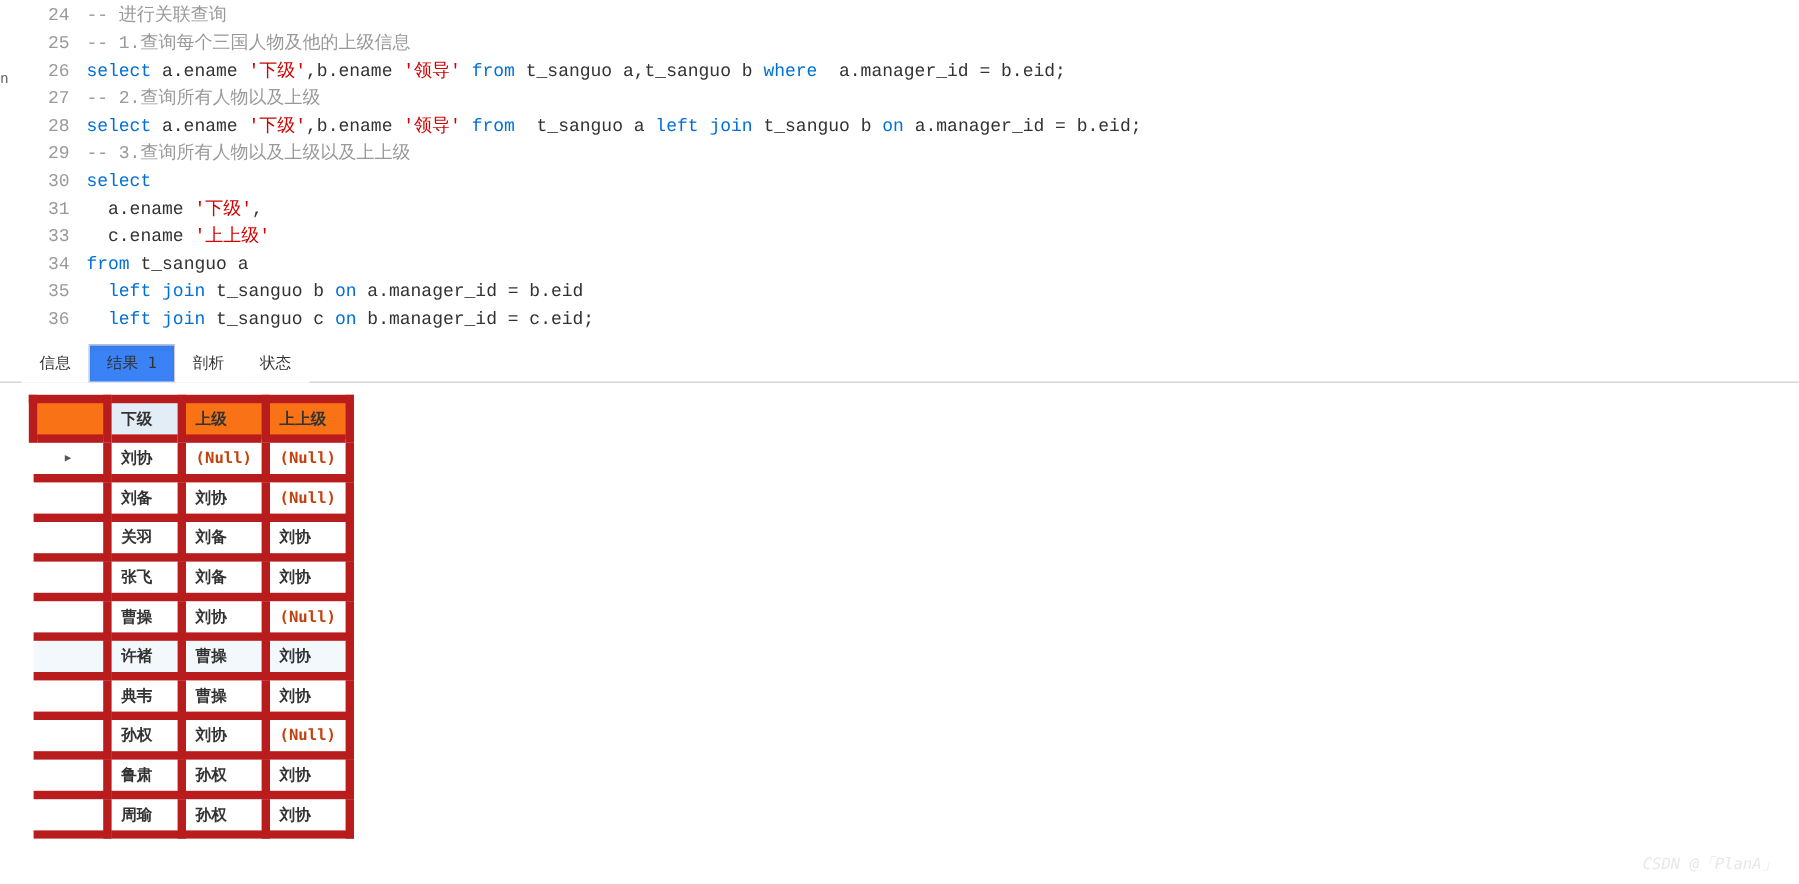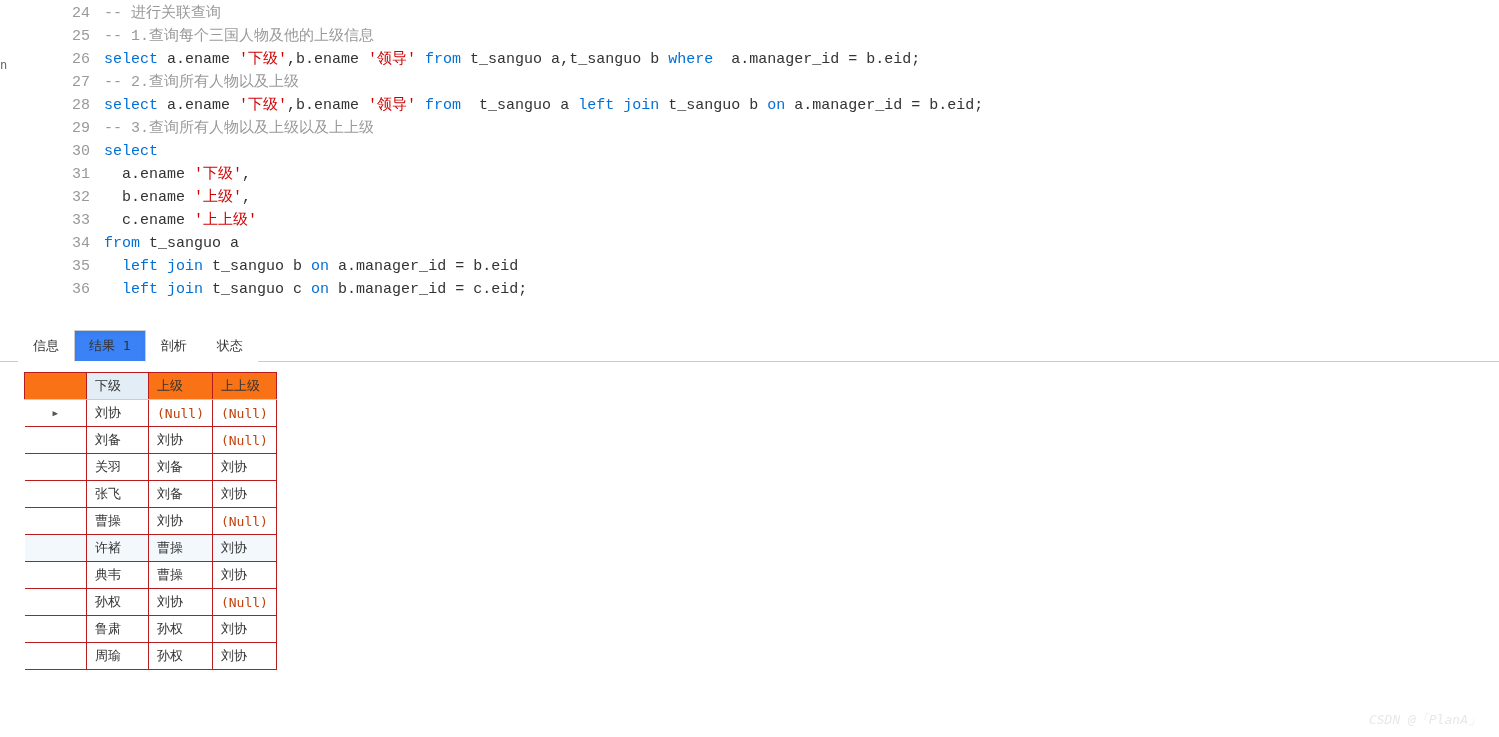--- a/index.html
+++ b/index.html
@@ -1,34 +1,34 @@
 <!DOCTYPE html>
 <html><head>
   <meta charset="utf-8">
   <style>
     * { margin: 0; padding: 0; box-sizing: border-box; }
     body { font-family: "Microsoft YaHei", "Segoe UI", Consolas, monospace; font-size: 13px; background: #fff; color: #333; }
     
     .editor-area { padding: 2px 0; font-family: Consolas, "Courier New", monospace; font-size: 15px; line-height: 23px; }
-    .code-line { display: flex; white-space: pre; padding-left: 32px; }
+    .code-line { display: flex; white-space: pre; }
     .gutter { width: 72px; text-align: right; padding-right: 14px; color: #999; user-select: none; flex-shrink: 0; }
     .code-content { flex: 1; }
     
     .kw { color: #0070d6; }
     .str { color: #d00000; }
     .cmt { color: #999; }
     .cjk-cmt { font-family: Liberation Mono, monospace; }
     
     .tabs-bar { display: flex; border-bottom: 1px solid #ccc; margin-top: 6px; padding-left: 18px; font-size: 13px; }
-    .tab { padding: 6px 14px; cursor: pointer; border: 1px solid transparent; border-bottom: none; position: relative; bottom: -1px; background: #fff; margin-top: 20px; }
+    .tab { padding: 6px 14px; cursor: pointer; border: 1px solid transparent; border-bottom: none; position: relative; bottom: -1px; background: #fff; }
     .tab.active { border-color: #ccc; border-bottom: 1px solid #fff; background: #3b82f6; box-shadow: inset 0 3px 4px rgba(0,0,0,0.05); }
     
     .results-area { padding-top: 10px; padding-left: 24px; }
     .results-table { border-collapse: collapse; font-size: 13px; }
-    .results-table th, .results-table td { border: 1px solid #b91c1c; padding: 4px 8px; text-align: left; height: 26px; min-width: 62px; font-weight: normal; }
+    .results-table th, .results-table td { border: 7px solid #b91c1c; padding: 4px 8px; text-align: left; height: 26px; min-width: 62px; font-weight: bold; }
     .results-table th { background: #f97316; border-bottom: 1px solid #ccc; }
     .results-table th.selected { background: #e3edf6; }
     .results-table td.row-marker { width: 12px; min-width: 12px; padding: 0; text-align: center; font-size: 9px; color: #555; border-left: none; }
     .null-val { color: #c2410c; }
     .row-hover { background: #f3f8fc; }
     
     .left-strip { position: absolute; left: 0; top: 58px; font-size: 12px; color: #666; }
     .watermark { position: fixed; right: 18px; bottom: 8px; color: #e8e8e8; font-size: 13px; font-style: italic; }
   </style>
 </head>
@@ -38,21 +38,20 @@
 
 <div class="editor-area" id="editor">
     <div class="code-line"><div class="gutter">24</div><div class="code-content"><span class="cmt">-- </span><span class="cmt cjk-cmt">进行关联查询</span></div></div>
     <div class="code-line"><div class="gutter">25</div><div class="code-content"><span class="cmt">-- 1.</span><span class="cmt cjk-cmt">查询每个三国人物及他的上级信息</span></div></div>
     <div class="code-line"><div class="gutter">26</div><div class="code-content"><span class="kw">select</span><span> a.ename </span><span class="str">'下级'</span><span>,b.ename </span><span class="str">'领导'</span><span> </span><span class="kw">from</span><span> t_sanguo a,t_sanguo b </span><span class="kw">where</span><span>  a.manager_id = b.eid;</span></div></div>
     <div class="code-line"><div class="gutter">27</div><div class="code-content"><span class="cmt">-- 2.</span><span class="cmt cjk-cmt">查询所有人物以及上级</span></div></div>
     <div class="code-line"><div class="gutter">28</div><div class="code-content"><span class="kw">select</span><span> a.ename </span><span class="str">'下级'</span><span>,b.ename </span><span class="str">'领导'</span><span> </span><span class="kw">from</span><span>  t_sanguo a </span><span class="kw">left</span><span> </span><span class="kw">join</span><span> t_sanguo b </span><span class="kw">on</span><span> a.manager_id = b.eid;</span></div></div>
     <div class="code-line"><div class="gutter">29</div><div class="code-content"><span class="cmt">-- 3.</span><span class="cmt cjk-cmt">查询所有人物以及上级以及上上级</span></div></div>
     <div class="code-line"><div class="gutter">30</div><div class="code-content"><span class="kw">select</span></div></div>
     <div class="code-line"><div class="gutter">31</div><div class="code-content"><span>  a.ename </span><span class="str">'下级'</span><span>,</span></div></div>
-    <div class="code-line"><div class="gutter">32</div><div class="code-content"><span>  b.ename </span><span class="str">'上级'</span><span>,</span></div></div>
     <div class="code-line"><div class="gutter">33</div><div class="code-content"><span>  c.ename </span><span class="str">'上上级'</span></div></div>
     <div class="code-line"><div class="gutter">34</div><div class="code-content"><span class="kw">from</span><span> t_sanguo a</span></div></div>
     <div class="code-line"><div class="gutter">35</div><div class="code-content"><span>  </span><span class="kw">left</span><span> </span><span class="kw">join</span><span> t_sanguo b </span><span class="kw">on</span><span> a.manager_id = b.eid</span></div></div>
     <div class="code-line"><div class="gutter">36</div><div class="code-content"><span>  </span><span class="kw">left</span><span> </span><span class="kw">join</span><span> t_sanguo c </span><span class="kw">on</span><span> b.manager_id = c.eid;</span></div></div>
   </div>
 
 <div class="tabs-bar" id="tabs">
     <div class="tab">信息</div>
     <div class="tab active">结果 1</div>
     <div class="tab">剖析</div>

